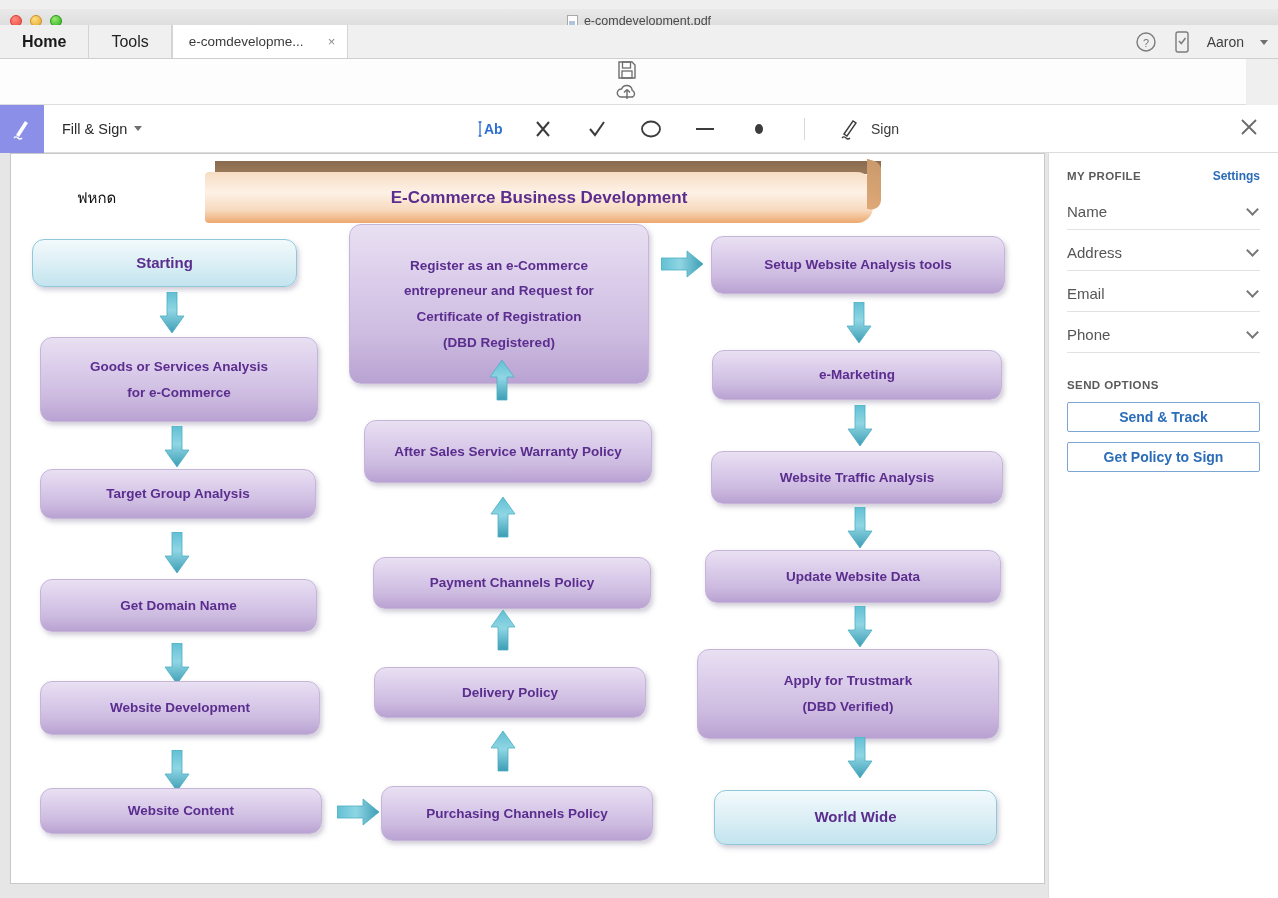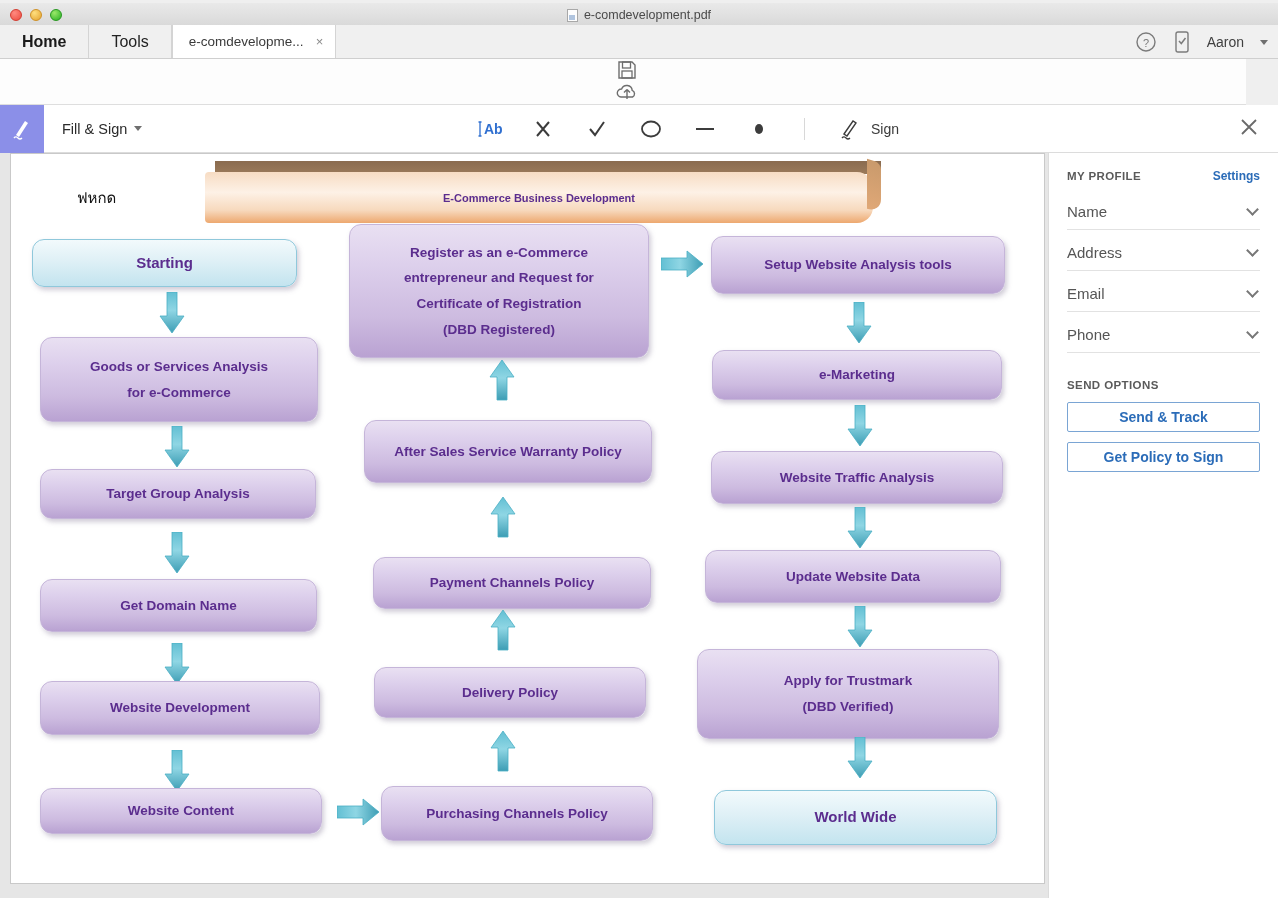--- a/index.html
+++ b/index.html
@@ -5,21 +5,21 @@
   * { box-sizing: border-box; margin: 0; padding: 0; }
   html, body {
     width: 1278px; height: 898px;
     font-family: "Liberation Sans", sans-serif;
     background: #efefef;
     overflow: hidden;
   }
 
   
   .titlebar {
-    position: absolute; left: 0; top: 3px; width: 1278px; height: 25px;
+    position: absolute; left: 0; top: 9px; width: 1278px; height: 25px;
     background: linear-gradient(#e9e9e9, #d8d8d8);
     border-bottom: 1px solid #b6b6b6;
     display: flex; align-items: center;
   }
   .traffic { display: flex; gap: 8px; margin-left: 10px; }
   .tl { width: 12px; height: 12px; border-radius: 50%; position: relative; }
   .tl.red    { background: radial-gradient(circle at 35% 30%, #ff8a80, #ec4b3f); border: 1px solid #d33c30; }
   .tl.yellow { background: radial-gradient(circle at 35% 30%, #ffdf7e, #e3a22e); border: 1px solid #cf9025; }
   .tl.green  { background: radial-gradient(circle at 35% 30%, #9ae86a, #27b022); border: 1px solid #26971f; }
   .title-center {
@@ -44,21 +44,21 @@
   }
   .tab {
     display: flex; align-items: center; padding: 0 22px;
     font-size: 16px; color: #1a1a1a; cursor: default;
     border-right: 1px solid #d4d4d4;
   }
   .tab.home { font-weight: bold; }
   .tab.tools { font-weight: normal; color: #222; }
   .tab.doc {
     background: #ffffff; font-size: 13.5px; color: #3a3a3a;
-    padding: 0 12px 0 16px; gap: 12px; position: relative;
+    padding: 0 12px 0 16px; gap: 24px; position: relative;
     border-left: 1px solid #d4d4d4; border-right: 1px solid #d4d4d4;
   }
   .tab-close { color: #8a8a8a; font-size: 13px; cursor: pointer; }
 
   
   .topright {
     position: absolute; right: 10px; top: 25px; height: 34px;
     display: flex; align-items: center; gap: 16px;
   }
   .tr-icon { color: #7b7b7b; display: flex; align-items: center; }
@@ -182,21 +182,21 @@
     display: flex; align-items: center; justify-content: center;
   }
   .banner-body:after {
     content: ""; position: absolute; right: -8px; top: -11px;
     width: 14px; height: 50px;
     background: linear-gradient(#c99a6c, #e0a877);
     border-radius: 0 6px 14px 0;
     transform: skewY(18deg);
   }
   .banner-text {
-    font-size: 11px; font-weight: bold; color: #5b2d8e;
+    font-size: 17px; font-weight: bold; color: #5b2d8e;
     position: relative; z-index: 2;
   }
   .thai-note {
     position: absolute; left: 66px; top: 32px;
     font-size: 15px; color: #111;
     font-family: "DejaVu Sans", sans-serif;
   }
 
   .node {
     position: absolute; border-radius: 12px;
@@ -485,21 +485,21 @@
       </svg>
 
       <div class="node purple" style="left:29px; top:634px; width:282px; height:46px;">
         <span>Website Content</span>
       </div>
 
       <svg class="arrow-r" style="left:326px; top:643px;" viewBox="0 0 44 30">
         <path d="M0 9 h26 V2 L42 15 L26 28 v-7 H0 z" fill="url(#ag)" stroke="#4aaec4" stroke-width="0.8"></path>
       </svg>
 
-      <div class="node purple" style="left:338px; top:70px; width:300px; height:134px;">
+      <div class="node purple" style="left:338px; top:70px; width:300px; height:160px;">
         <span>Register as an e-Commerce</span>
         <span>entrepreneur and Request for</span>
         <span>Certificate of Registration</span>
         <span>(DBD Registered)</span>
       </div>
 
       <svg class="arrow-u" style="left:476px; top:205px;" viewBox="0 0 30 42">
         <path d="M15 1 L27 18 h-7 v23 h-10 V18 H3 z" fill="url(#agv)" stroke="#4aaec4" stroke-width="0.8"></path>
       </svg>
 

